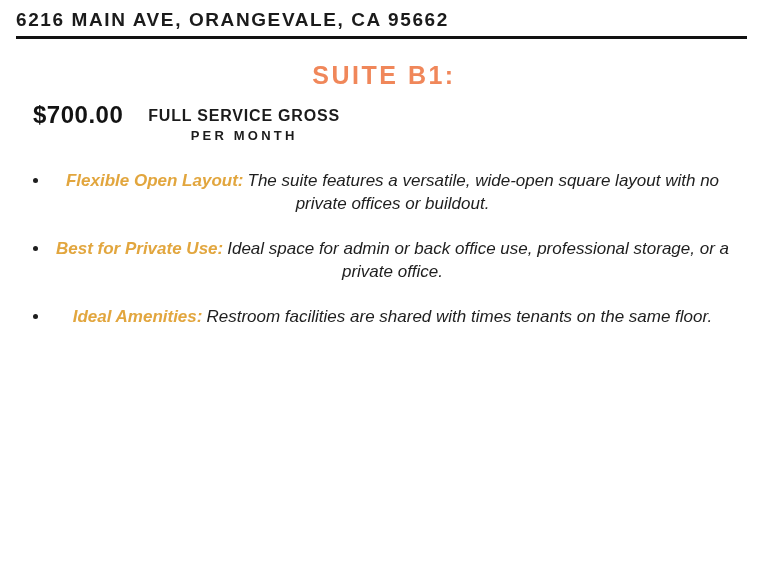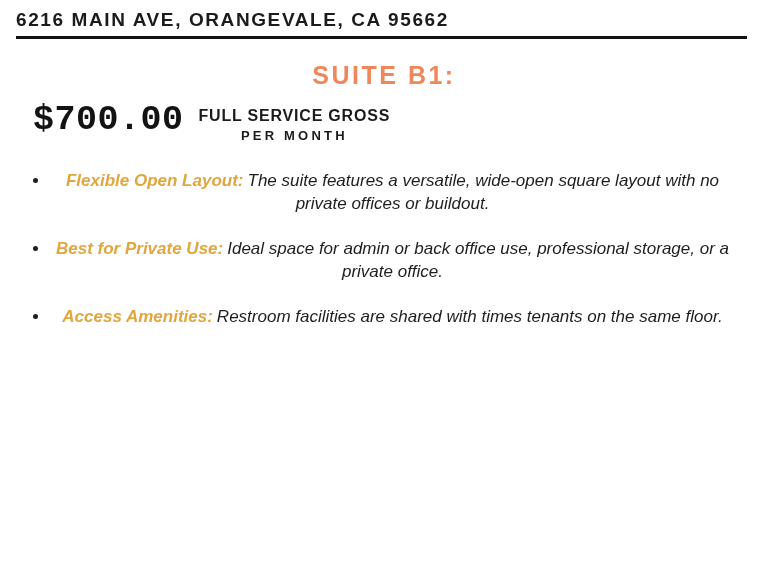--- a/index.html
+++ b/index.html
@@ -54,29 +54,29 @@
     letter-spacing:1.5px;
     line-height:1;
     margin:0 0 21px 0;
   }
   .price-row {
     display:flex;
     align-items:flex-start;
     margin:0 0 24px 0;
   }
   .price {
-    font-family:Liberation Mono, monospace;
+    font-family:Liberation Sans, sans-serif;
     font-weight:bold;
-    font-size:35px;
+    font-size:24px;
     line-height:0.95;
     color:#131313;
     letter-spacing:0.5px;
   }
   .price-terms {
-    margin-left:15px;
+    margin-left:25px;
     padding-top:2px;
   }
   .terms-line1 {
     font-size:16px;
     font-weight:bold;
     letter-spacing:0.8px;
     color:#1b1b1b;
     line-height:1.25;
   }
   .terms-line2 {
@@ -141,18 +141,18 @@
     </div>
 
     <ul class="features">
       <li class="feature-item">
         <span class="lead">Flexible Open Layout:</span><span>The suite features a versatile, wide-open square layout with no private offices or buildout.</span>
       </li>
       <li class="feature-item">
         <span class="lead">Best for Private Use:</span><span>Ideal space for admin or back office use, professional storage, or a private office.</span>
       </li>
       <li class="feature-item">
-        <span class="lead">Access Amenities:</span><span>Restroom facilities are shared with times tenants on the same floor.</span>
+        <span class="lead">Ideal Amenities:</span><span>Restroom facilities are shared with times tenants on the same floor.</span>
       </li>
     </ul>
 
   </div>
 </div>
 
 </body></html>

